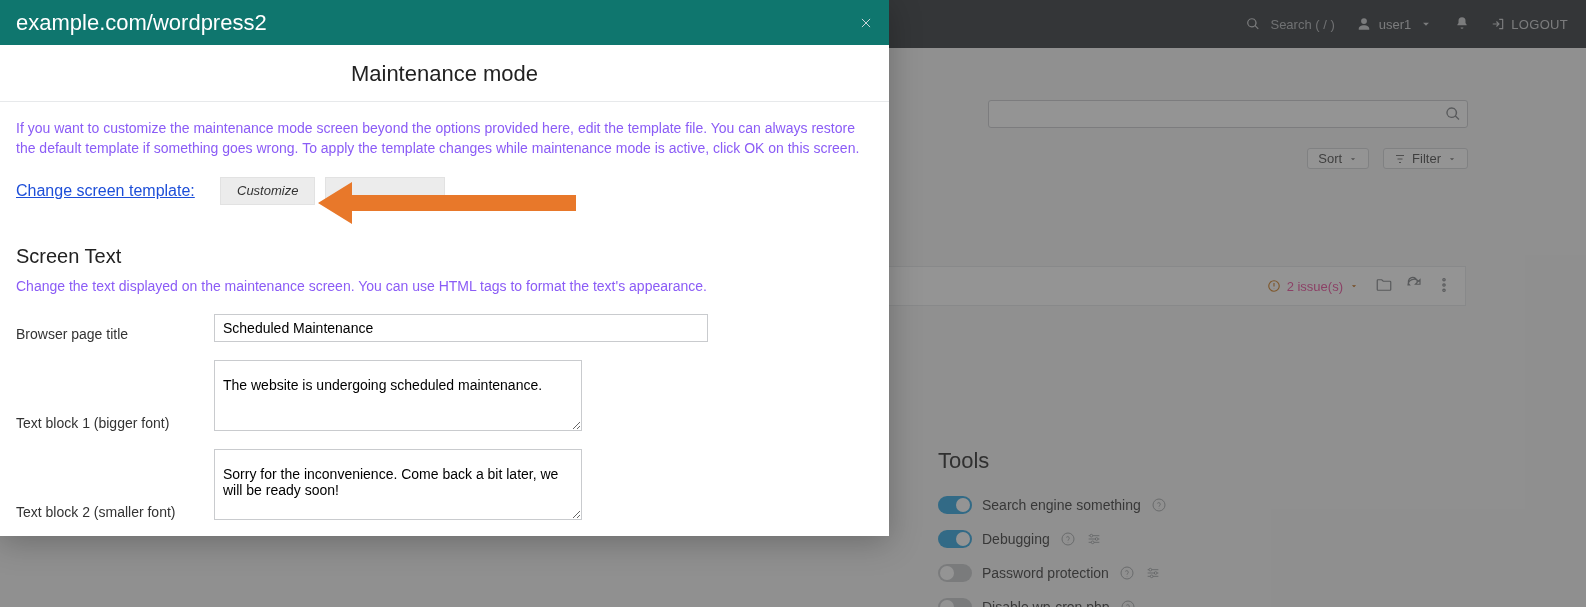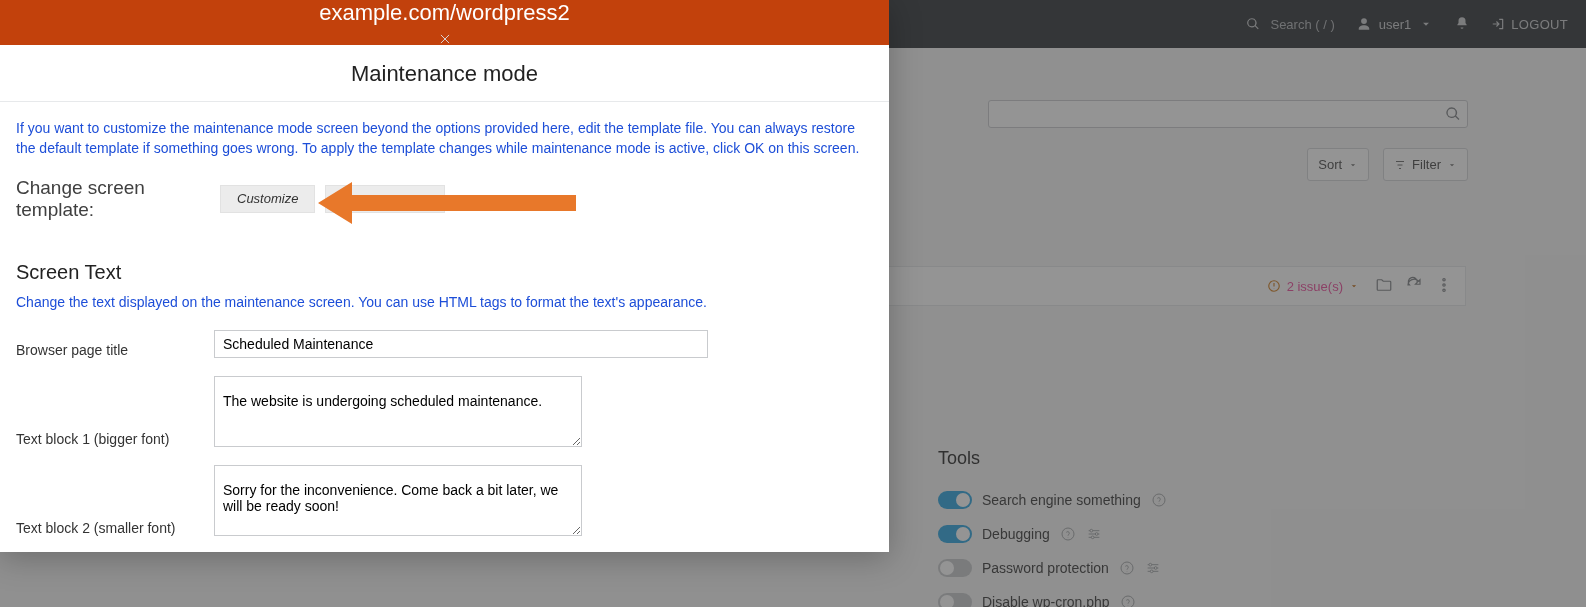--- a/index.html
+++ b/index.html
@@ -7,47 +7,47 @@
   
   .bg { position: absolute; inset: 0; background: #f5f5f5; }
   .bg-dim { position: absolute; inset: 0; background: rgba(60,60,60,0.55); z-index: 5; }
   .topbar { position: absolute; top: 0; left: 0; right: 0; height: 48px; background: #2b2f33; display: flex; align-items: center; justify-content: flex-end; padding: 0 18px; gap: 22px; color: #c7c9cc; font-size: 13px; }
   .topbar .search-area { display: flex; align-items: center; gap: 10px; color: #aeb1b5; }
   .topbar .user-area { display: flex; align-items: center; gap: 8px; }
   .topbar svg { width: 14px; height: 14px; fill: #c7c9cc; }
   .topbar .logout { display: flex; align-items: center; gap: 6px; letter-spacing: 0.3px; }
   .bg-search { position: absolute; top: 100px; left: 988px; width: 480px; height: 28px; border: 1px solid #c9cbce; background: #fff; border-radius: 3px; display: flex; align-items: center; justify-content: flex-end; padding: 0 6px; }
   .bg-sort-filter { position: absolute; top: 148px; right: 118px; display: flex; gap: 14px; }
-  .pill-btn { border: 1px solid #d3d5d8; background: #fff; padding: 8px 10px; border-radius: 3px; font-size: 13px; color: #444; display: flex; align-items: center; gap: 6px; }
+  .pill-btn { border: 1px solid #d3d5d8; background: #fff; padding: 2px 10px; border-radius: 3px; font-size: 13px; color: #444; display: flex; align-items: center; gap: 6px; }
   .bg-row { position: absolute; top: 266px; left: 120px; right: 120px; height: 40px; background: #fff; border: 1px solid #e5e7e9; display: flex; align-items: center; justify-content: flex-end; padding: 0 12px; gap: 16px; }
   .issue-badge { display: inline-flex; align-items: center; gap: 6px; color: #ec4899; font-size: 13px; }
   .tools-col { position: absolute; top: 448px; left: 938px; width: 420px; }
-  .tools-col h2 { font-size: 18px; font-weight: 400; color: #222; margin-bottom: 14px; }
+  .tools-col h2 { font-size: 22px; font-weight: 400; color: #222; margin-bottom: 14px; }
   .tool-row { display: flex; align-items: center; gap: 10px; height: 34px; font-size: 14px; color: #333; }
   .switch { width: 34px; height: 18px; border-radius: 10px; position: relative; flex-shrink: 0; }
   .switch.on { background: #27a3e0; }
   .switch.off { background: #c6c8cb; }
   .switch::after { content: ""; position: absolute; top: 2px; width: 14px; height: 14px; background: #fff; border-radius: 50%; }
   .switch.on::after { right: 2px; }
   .switch.off::after { left: 2px; }
   .help-ic, .tune-ic { width: 16px; height: 16px; fill: none; stroke: #9a9da0; stroke-width: 1.4; }
   .row-icons { display: flex; align-items: center; gap: 12px; }
   .row-icons svg { width: 18px; height: 18px; stroke: #7b7e82; fill: none; stroke-width: 1.6; }
 
   
   .modal { position: absolute; top: 0; left: 0; width: 889px; background: #fff; z-index: 10; box-shadow: 0 6px 30px rgba(0,0,0,0.25); }
-  .modal-titlebar { height: 45px; background: #c2410c; color: #fff; display: flex; align-items: center; padding: 0 16px; font-size: 22px; flex-direction: column; }
+  .modal-titlebar { height: 45px; background: #0f766e; color: #fff; display: flex; align-items: center; padding: 0 16px; font-size: 22px; }
   .modal-titlebar .spacer { flex: 1; }
   .modal-titlebar .close svg { width: 14px; height: 14px; stroke: #d9dde2; stroke-width: 1.6; }
   .modal-head { padding: 16px 16px 14px 16px; border-bottom: 1px solid #e7e9eb; text-align: center; }
   .modal-head h1 { font-size: 22px; font-weight: 400; }
   .modal-body { padding: 16px; }
-  .modal-body p { font-size: 14px; color: #1d4ed8; line-height: 1.45; max-width: 850px; }
+  .modal-body p { font-size: 14px; color: #8b5cf6; line-height: 1.45; max-width: 850px; }
   .row { display: flex; align-items: center; margin-top: 18px; gap: 0; }
-  .row .lbl { width: 204px; font-size: 19px; color: #404040; }
+  .row .lbl { width: 204px; font-size: 16px; color: #1d4ed8; text-decoration: underline; }
   .btn { display: inline-flex; align-items: center; justify-content: center; height: 28px; padding: 0 16px; background: #ececec; color: #333; border: 1px solid #e2e2e2; font-size: 13px; cursor: pointer; font-style: italic; }
   .btn + .btn { margin-left: 10px; }
   .btn.secondary { min-width: 120px; }
   .section-h { font-size: 20px; font-weight: 400; margin-top: 40px; }
   .section-sub { font-size: 14px; color: #333; margin-top: 8px; }
   .form-row { display: flex; align-items: flex-end; margin-top: 18px; }
   .form-row .lbl { width: 198px; font-size: 14px; color: #333; padding-top: 6px; }
   .text-input { width: 494px; height: 28px; border: 1px solid #c9cbce; padding: 4px 8px; font-size: 14px; font-family: inherit; }
   .ta { width: 368px; height: 71px; border: 1px solid #c9cbce; padding: 16px 8px; font-size: 14px; font-family: inherit; resize: both; }
 

